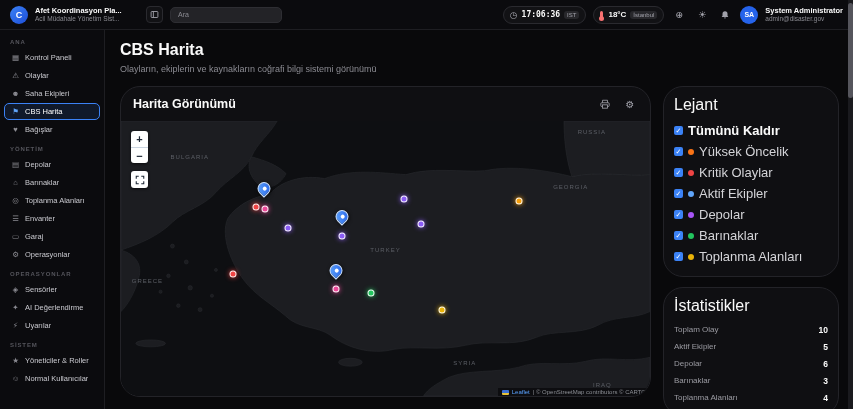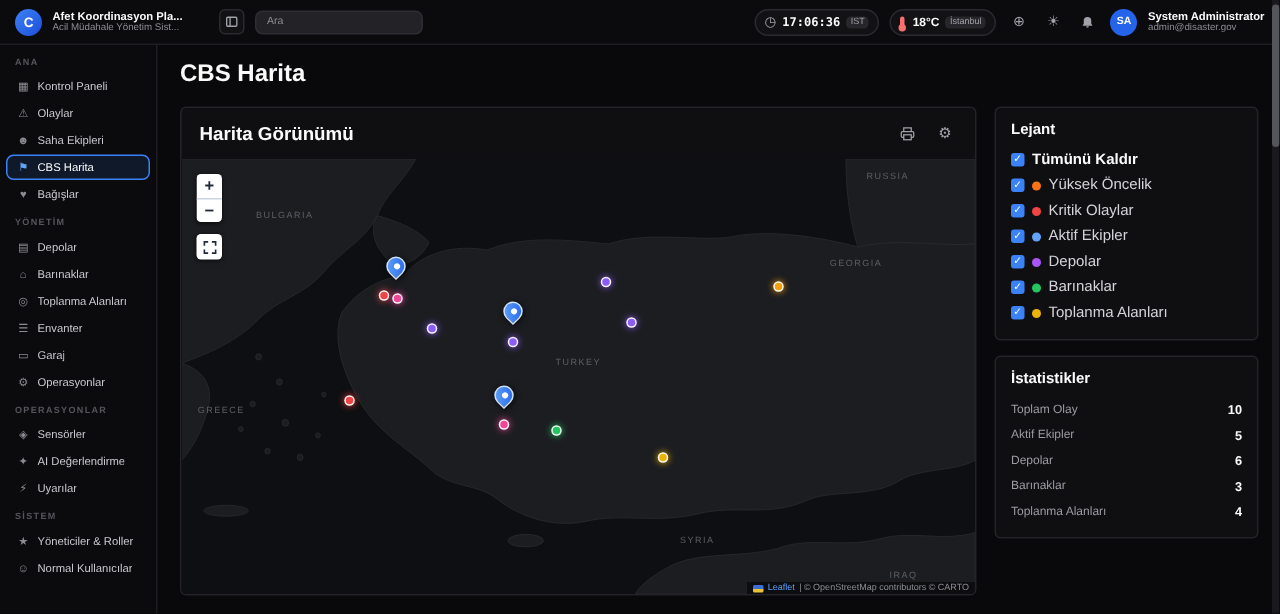--- a/index.html
+++ b/index.html
@@ -47,21 +47,21 @@
   .nav-item.active{border-color:#3b82f6;background:rgba(59,130,246,.12);color:#fff}
   .nav-ic{font-size:7.5px;width:9px;text-align:center;color:#8b8b92;flex:0 0 9px}
   .nav-item.active .nav-ic{color:#60a5fa}
   .nav-label{font-size:7.5px;overflow:hidden;text-overflow:ellipsis}
 
   
   .content{flex:1;min-width:0;display:flex;flex-direction:column;padding:11px 14px 12px 15px;overflow:hidden}
   .page-title{font-size:16px;font-weight:bold;color:#fafafa}
   .page-subtitle{font-size:9px;color:#8b8b92;margin-top:5px}
   .main-row{display:flex;gap:12px;margin-top:12px;flex:1;min-height:0;align-items:stretch}
-  .card{background:#0f0f12;border:1px solid #232328;border-radius:4px}
+  .card{background:#0f0f12;border:1px solid #232328;border-radius:20px}
 
   .map-card{flex:1;min-width:0;display:flex;flex-direction:column;overflow:hidden}
   .map-card-header{display:flex;align-items:center;padding:9px 12px;flex:0 0 auto}
   .map-card-title{font-size:12.5px;font-weight:bold;color:#fafafa}
   .map-card-icons{margin-left:auto;display:flex;align-items:center;gap:9px;color:#a1a1aa}
   .map-card-icons .icon-btn{font-size:10px}
   .map-area{position:relative;flex:1;background:#0e0f12;overflow:hidden}
   .map-svg{position:absolute;inset:0;width:100%;height:100%}
   .map-country-label{position:absolute;font-size:6px;letter-spacing:1px;color:#5c5f66;
     transform:translate(-50%,-50%);white-space:nowrap;pointer-events:none}
@@ -80,26 +80,26 @@
     transform:translate(-50%,-50%);box-shadow:0 0 5px currentColor;z-index:4;cursor:pointer}
   .pin{position:absolute;width:13px;height:13px;background:linear-gradient(135deg,#60a5fa,#2563eb);
     border:1.5px solid #cfe3ff;border-radius:50% 50% 50% 0;transform:translate(-50%,-92%) rotate(-45deg);
     box-shadow:0 1px 4px rgba(0,0,0,.7);z-index:4;cursor:pointer}
   .pin::after{content:"";position:absolute;left:50%;top:50%;width:4px;height:4px;background:#fff;
     border-radius:50%;transform:translate(-50%,-50%)}
 
   
   .right-col{width:176px;flex:0 0 176px;display:flex;flex-direction:column;gap:10px}
   .panel-card{padding:9px 10px}
-  .panel-title{font-size:10px;font-weight:bold;color:#fafafa;margin-bottom:6px}
+  .panel-title{font-size:16px;font-weight:normal;color:#fafafa;margin-bottom:6px}
   .legend-row{display:flex;align-items:center;gap:5px;padding:3px 0;cursor:pointer}
   .cb{width:9px;height:9px;background:#3b82f6;border-radius:2px;color:#fff;font-size:7px;
     line-height:9px;text-align:center;flex:0 0 9px}
   .legend-dot{width:6px;height:6px;border-radius:50%;flex:0 0 6px}
-  .legend-label{font-size:10px;color:#d4d4d8;white-space:nowrap}
+  .legend-label{font-size:13px;color:#d4d4d8;white-space:nowrap}
   .legend-row.all .legend-label{color:#fafafa;font-weight:bold}
   .stat-row{display:flex;justify-content:space-between;align-items:center;padding:3.5px 0}
   .stat-label{font-size:8px;color:#9b9ba2}
   .stat-value{font-size:8.5px;font-weight:bold;color:#fafafa}
 
   
   .scrollbar{position:absolute;right:0;top:0;bottom:0;width:5px;background:#1a1a1e;z-index:20}
   .scroll-thumb{position:absolute;top:3px;left:0;width:5px;height:95px;background:#55555c;border-radius:3px;cursor:pointer}
 </style>
 </head>
@@ -231,20 +231,21 @@
           </div>
           <div class="nav-item">
             <span class="nav-ic">☺</span>
             <span class="nav-label">Normal Kullanıcılar</span>
           </div>
         </div>
       </div>
 
     <div class="content">
       <div class="page-title">CBS Harita</div>
+      <div class="page-subtitle">Olayların, ekiplerin ve kaynakların coğrafi bilgi sistemi görünümü</div>
 
       <div class="main-row">
 
         <div class="card map-card">
           <div class="map-card-header">
             <div class="map-card-title">Harita Görünümü</div>
             <div class="map-card-icons">
               <span class="icon-btn">
                 <svg width="10" height="10" viewBox="0 0 24 24" fill="none" stroke="currentColor" stroke-width="2">
                     <path d="M6 9V3h12v6M6 18H4a2 2 0 0 1-2-2v-5a2 2 0 0 1 2-2h16a2 2 0 0 1 2 2v5a2 2 0 0 1-2 2h-2"></path>

